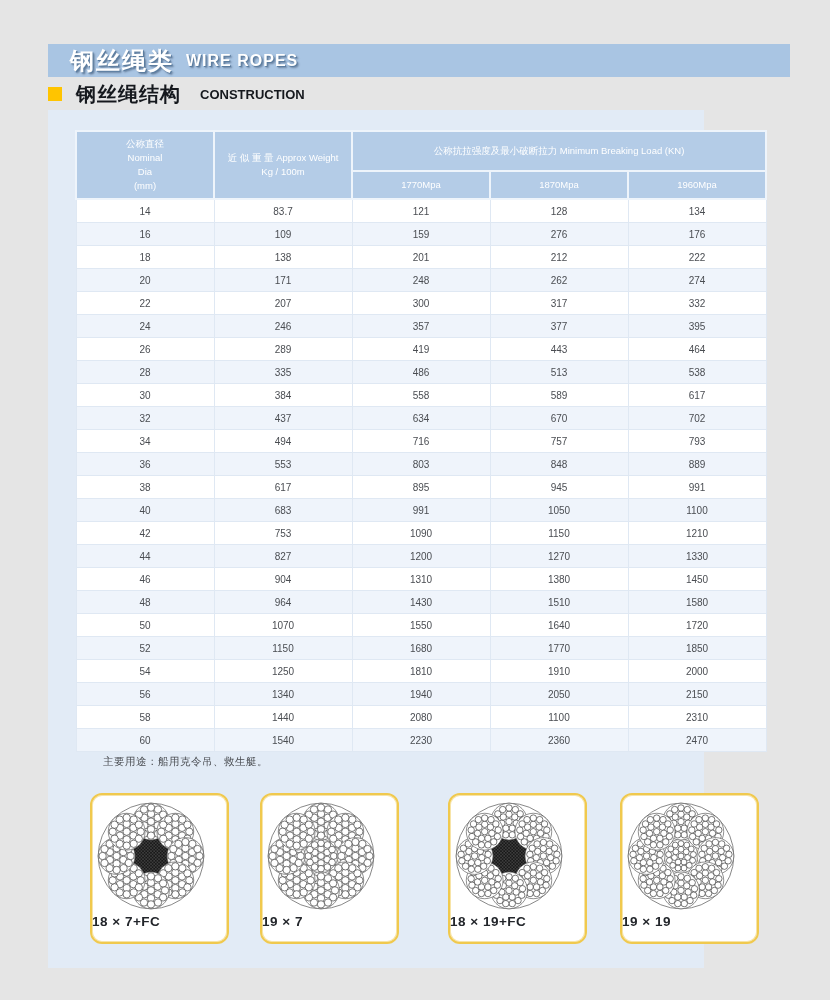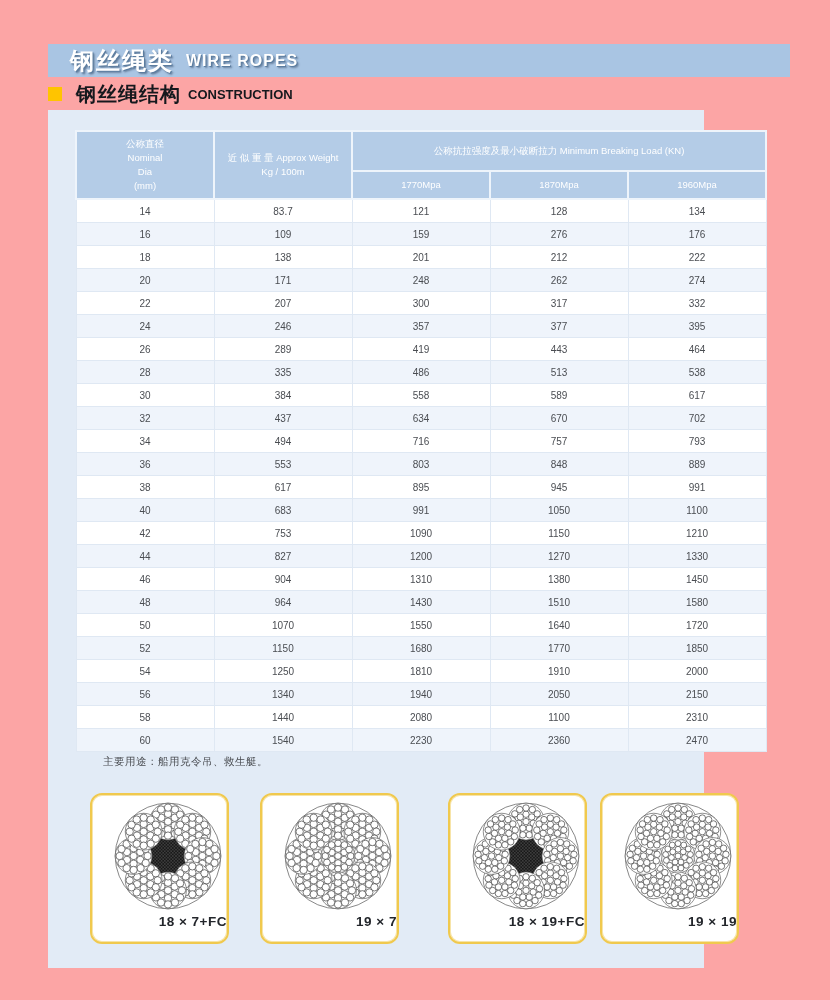--- a/index.html
+++ b/index.html
@@ -1,37 +1,37 @@
 <!DOCTYPE html>
 <html><head>
 <meta charset="utf-8">
 <style>
   html,body{margin:0;padding:0;background:#fff;}
   .page{
-    position:relative;width:830px;height:1000px;background:#fca5a5;overflow:hidden;
+    position:relative;width:830px;height:1000px;background:#e5e5e5;overflow:hidden;
     font-family:"Liberation Sans","DejaVu Sans",sans-serif;
   }
   
   .banner{
     position:absolute;left:48px;top:44px;width:742px;height:33px;
     background:#a9c5e3;display:flex;align-items:center;padding-left:22px;box-sizing:border-box;
   }
   .banner .zh{
     font-size:24px;font-weight:bold;color:#ffffff;letter-spacing:2px;
     text-shadow:1px 1px 0 #5b7da0,2px 2px 2px rgba(40,60,90,.55);
   }
   .banner .en{
     font-size:16px;font-weight:bold;color:#ffffff;margin-left:12px;letter-spacing:1px;
     text-shadow:1px 1px 0 #5b7da0,2px 2px 2px rgba(40,60,90,.5);
   }
   
   .sec-head{position:absolute;left:48px;top:85px;height:18px;display:flex;align-items:center;}
   .sec-square{width:14px;height:14px;background:#ffc400;margin-right:14px;}
   .sec-zh{font-size:20px;font-weight:bold;color:#15181d;letter-spacing:1px;}
-  .sec-en{font-size:13px;font-weight:bold;color:#15181d;margin-left:7px;}
+  .sec-en{font-size:13px;font-weight:bold;color:#15181d;margin-left:19px;}
   
   .panel{
     position:absolute;left:48px;top:110px;width:656px;height:858px;
     background:#e2ebf6;
   }
   
   table.spec{
     position:absolute;left:27px;top:20px;width:692px;
     border-collapse:collapse;table-layout:fixed;
   }
@@ -51,25 +51,25 @@
   table.spec tbody tr:nth-child(even) td{background:#eff4fb;}
   
   .note{
     position:absolute;left:27px;top:645px;font-size:10.5px;color:#4a4d52;letter-spacing:.5px;margin-left:28px;
   }
   
   .card{
     position:absolute;top:683px;width:139px;height:151px;background:#ffffff;
     border:2px solid #f0c94e;border-radius:12px;box-sizing:border-box;
     box-shadow:0 0 0 1px #f7e4a8 inset;
-    display:flex;flex-direction:column;align-items:flex-end;justify-content:flex-start;
+    display:flex;flex-direction:column;align-items:flex-start;justify-content:flex-start;
   }
   .card svg{margin-top:5px;width:118px;height:112px;display:block;}
   .card .lbl{font-size:13.5px;font-weight:bold;color:#23262b;letter-spacing:.5px;margin-top:2px;}
-  .c0{left:42px;} .c1{left:212px;} .c2{left:400px;} .c3{left:552px;padding-left:31px;}
+  .c0{left:42px;} .c1{left:212px;} .c2{left:400px;} .c3{left:572px;}
 </style>
 </head>
 <body>
 
 <div class="page">
 
   <div class="banner">
     <span class="zh">钢丝绳类</span>
     <span class="en">WIRE ROPES</span>
   </div>

